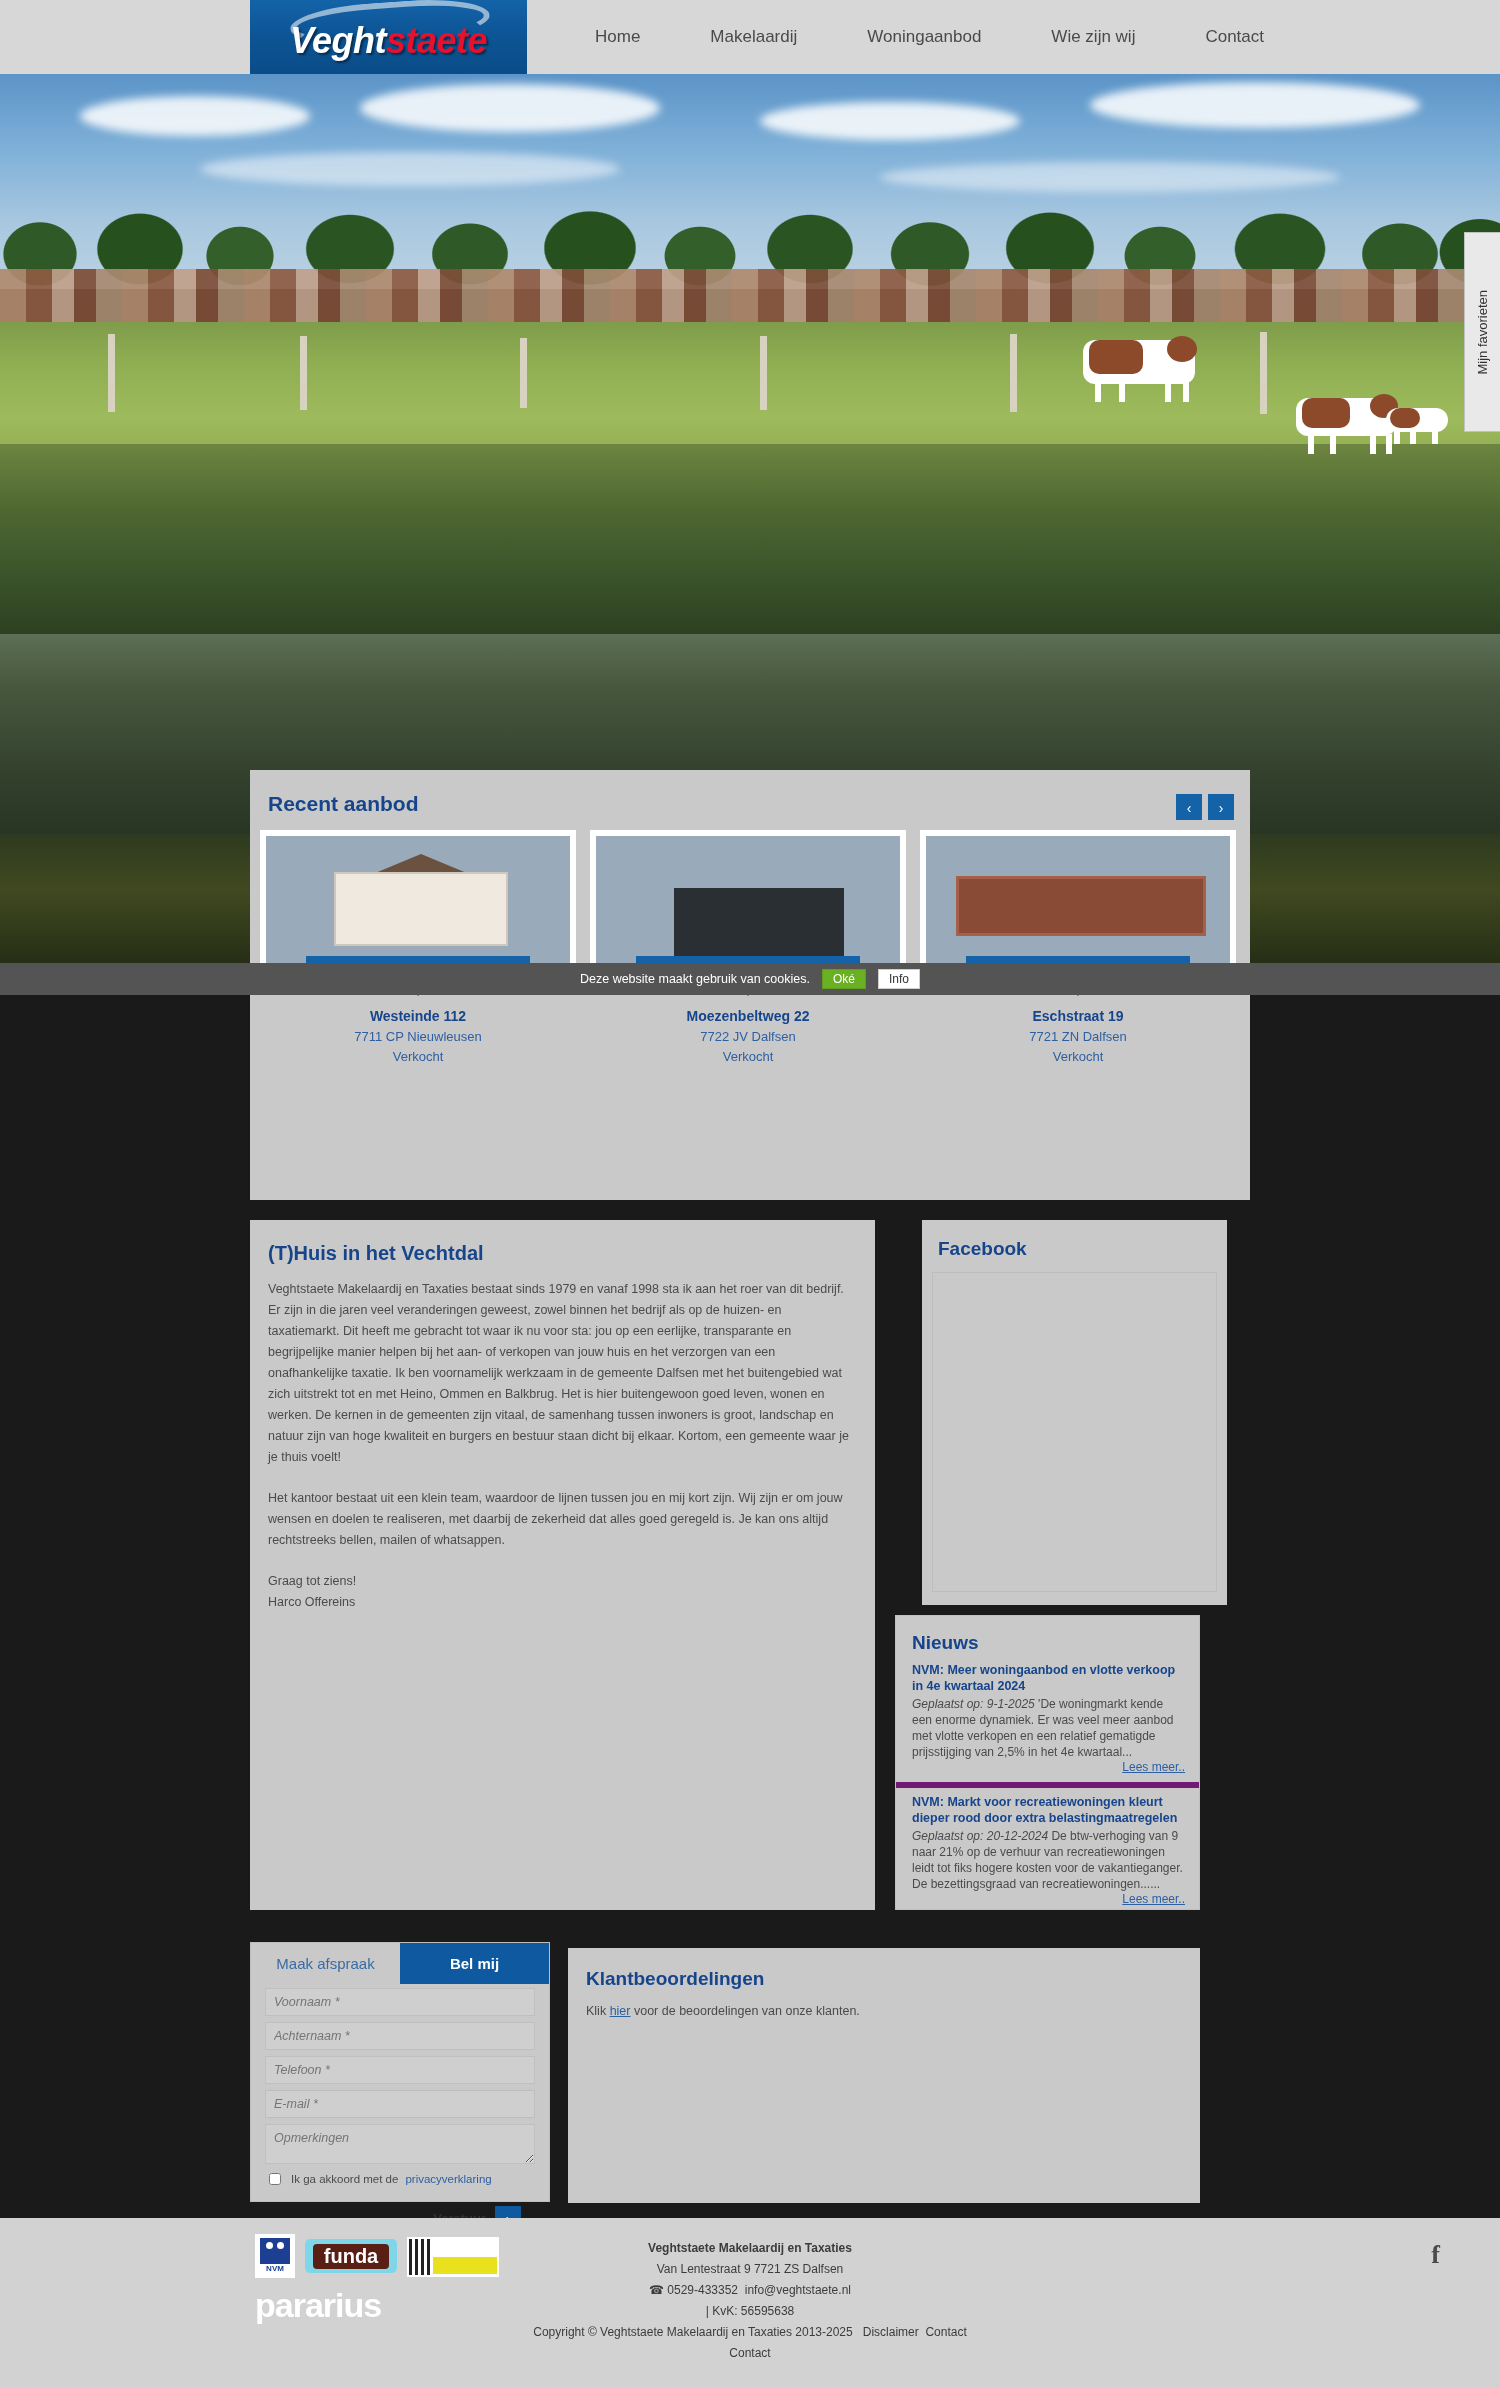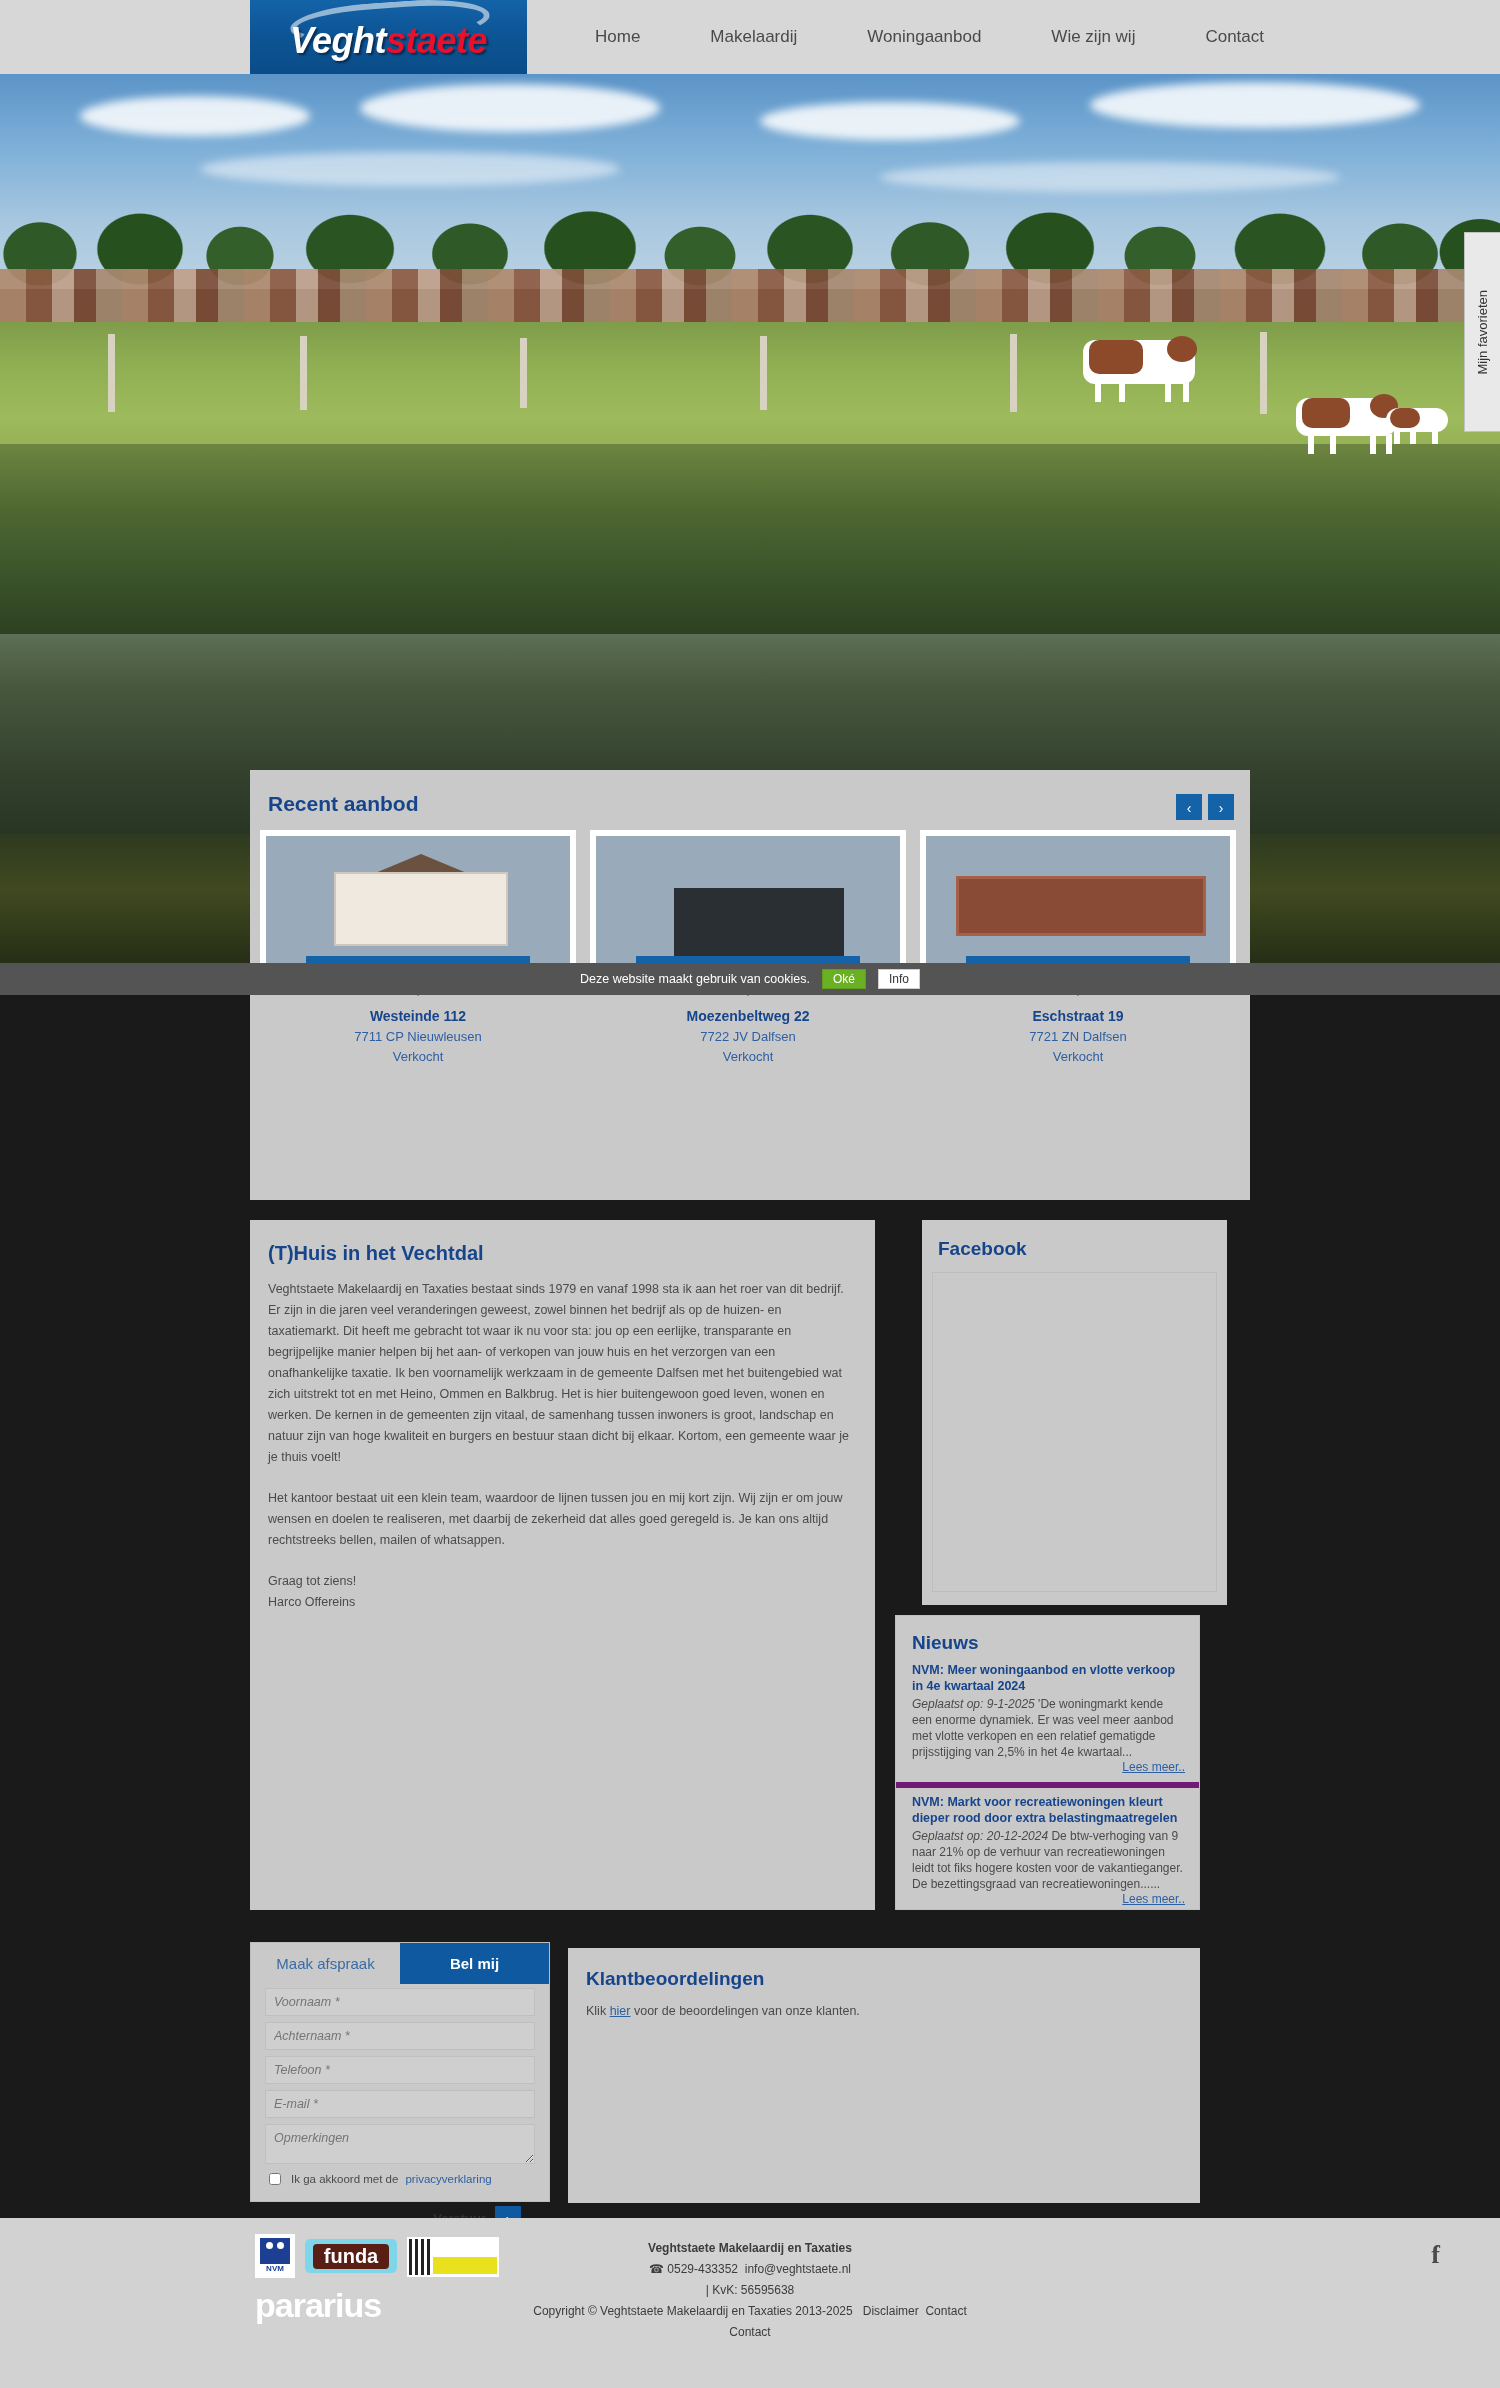--- a/index.html
+++ b/index.html
@@ -505,20 +505,21 @@
     <div class="nwwi">
       <div class="bars"></div>
       <div class="txt">NWWI</div>
       <div class="yel"></div>
     </div>
   </div>
   <div class="pararius">pararius</div>
 
   <div class="footinfo">
     <div style="font-weight:bold">Veghtstaete Makelaardij en Taxaties</div>
+    <div>Van Lentestraat 9   7721 ZS Dalfsen</div>
     <div>
       <span>☎</span>
       <span>0529-433352</span>
       &nbsp;<a href="#">info@veghtstaete.nl</a>
     </div>
     <div>| KvK: 56595638</div>
     <div>
       <span>Copyright © Veghtstaete Makelaardij en Taxaties 2013-2025</span>&nbsp;&nbsp;
       <a href="#">Disclaimer</a>&nbsp;
       <a href="#">Contact</a>

